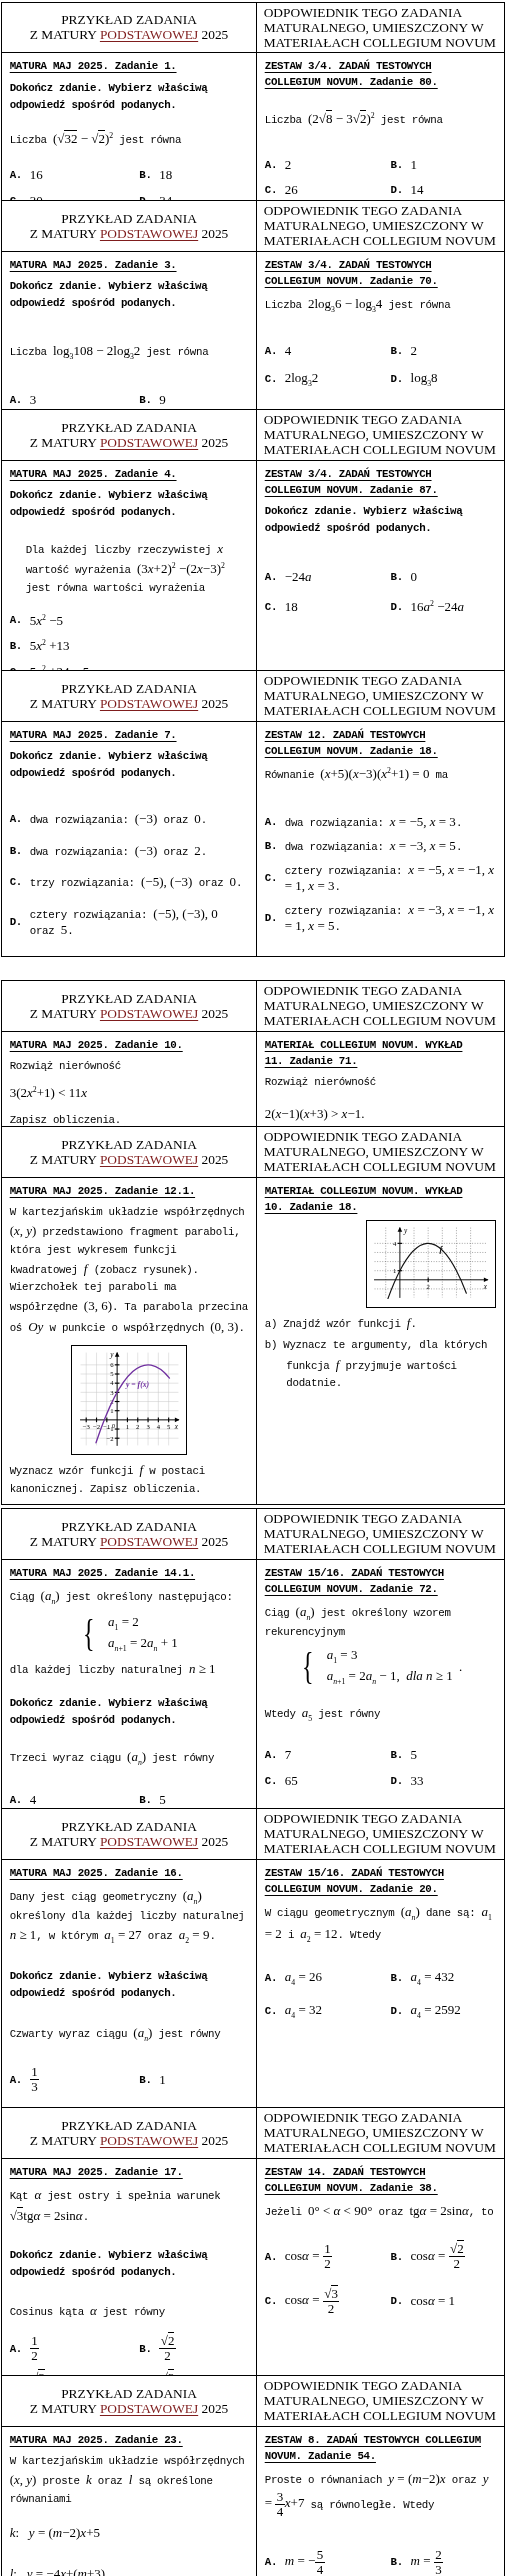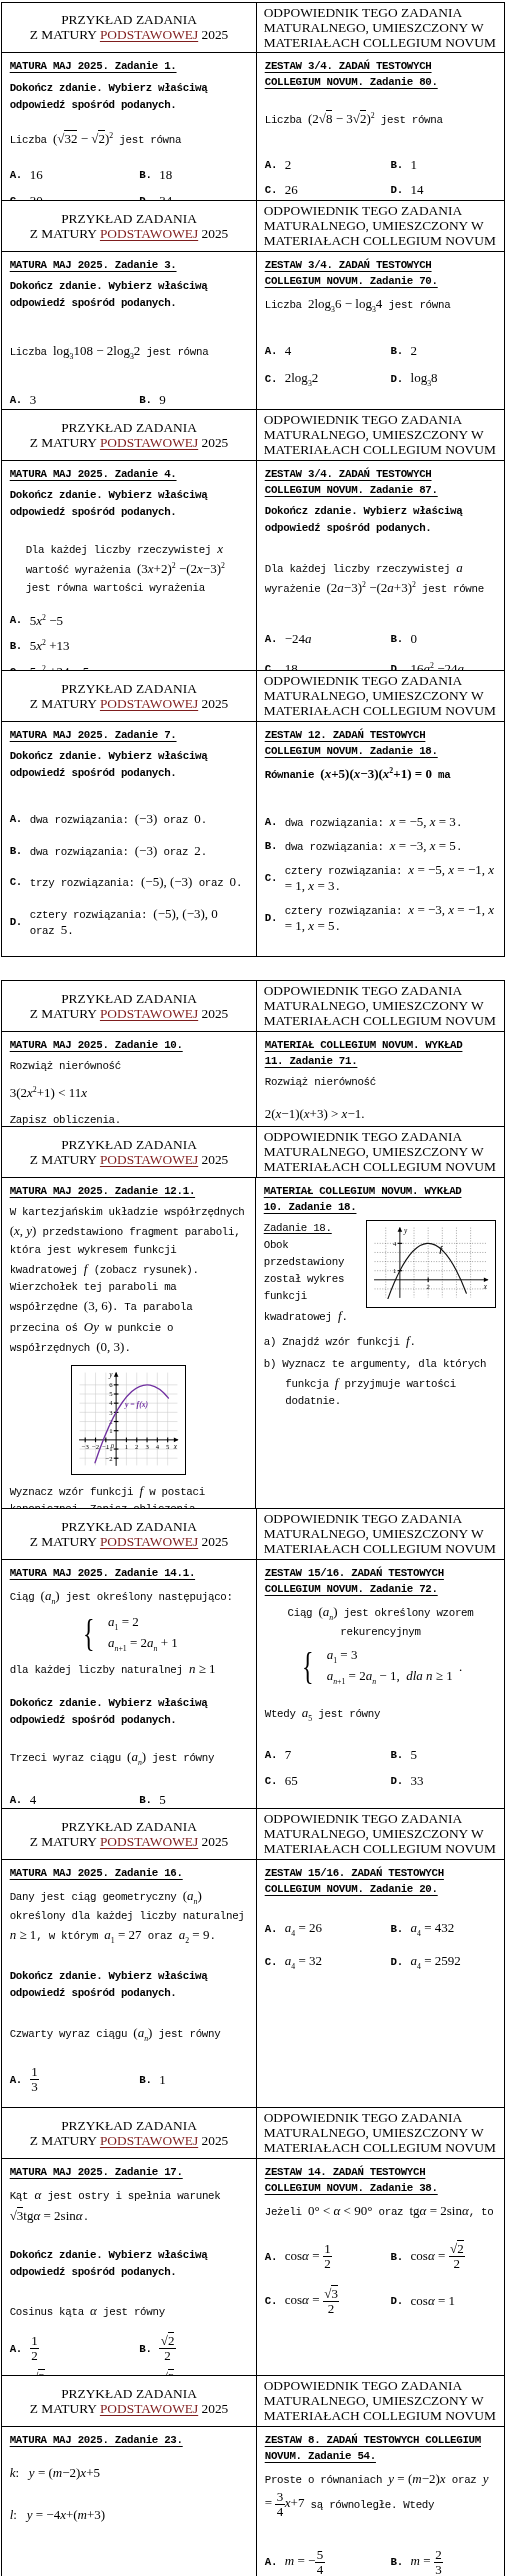--- a/index.html
+++ b/index.html
@@ -205,21 +205,20 @@
             </div>
             <div class="opt">
               <span class="ol">D.</span>
               <span class="ov"><span class="m">5<i>x</i><sup>2</sup> +24<i>x</i>−13</span></span>
             </div>
           </div>
         </div>
         <div class="cell cr">
           <div class="task-h">ZESTAW 3/4. ZADAŃ TESTOWYCH<br>COLLEGIUM NOVUM. Zadanie 87.</div>
           <p class="line b" style="margin-top: 2.1px;">Dokończ zdanie. Wybierz właściwą odpowiedź spośród podanych.</p>
-          <p class="line" style="margin-top: 20.6px;">Dla każdej liczby rzeczywistej <span class="m"><i>a</i></span> wyrażenie <span class="m">(2<i>a</i>−3)<sup>2</sup> −(2<i>a</i>+3)<sup>2</sup></span> jest równe</p>
           <div class="opts c2" style="row-gap: 13.4px; margin-top: 32px;">
             <div class="opt">
               <span class="ol">A.</span>
               <span class="ov"><span class="m">−24<i>a</i></span></span>
             </div>
             <div class="opt">
               <span class="ol">B.</span>
               <span class="ov"><span class="m">0</span></span>
             </div>
             <div class="opt">
@@ -264,21 +263,21 @@
               <span class="ov">trzy rozwiązania: <span class="m">(−5), (−3)</span> oraz <span class="m">0</span>.</span>
             </div>
             <div class="opt">
               <span class="ol">D.</span>
               <span class="ov">cztery rozwiązania: <span class="m">(−5), (−3), 0</span> oraz <span class="m">5</span>.</span>
             </div>
           </div>
         </div>
         <div class="cell cr">
           <div class="task-h">ZESTAW 12. ZADAŃ TESTOWYCH<br>COLLEGIUM NOVUM. Zadanie 18.</div>
-          <p class="line" style="margin-top: 3.1px; font-weight: bold;">Równanie <span class="m">(<i>x</i>+5)(<i>x</i>−3)(<i>x</i><sup>2</sup>+1) = 0</span> ma</p>
+          <p class="line" style="margin-top: 3.1px;">Równanie <span class="m">(<i>x</i>+5)(<i>x</i>−3)(<i>x</i><sup>2</sup>+1) = 0</span> ma</p>
           <div class="opts c1" style="row-gap: 8.2px; margin-top: 29px;">
             <div class="opt">
               <span class="ol">A.</span>
               <span class="ov">dwa rozwiązania: <span class="m"><i>x</i> = −5, <i>x</i> = 3</span>.</span>
             </div>
             <div class="opt">
               <span class="ol">B.</span>
               <span class="ov">dwa rozwiązania: <span class="m"><i>x</i> = −3, <i>x</i> = 5</span>.</span>
             </div>
             <div class="opt">
@@ -394,21 +393,20 @@
                 <text x="192" y="151.49282296650716" text-anchor="end" font-size="14" font-style="italic" fill="#000">x</text>
                 <text x="67" y="12" text-anchor="end" font-size="14" font-style="italic" fill="#000">y</text>
                 <path d="M 33.00000000000001 177.99013248803823 Q 104.3 -35.61558614354067 175.6 52.364591035406704" fill="none" stroke="#7030a0" stroke-width="2.6" stroke-linecap="round"></path>
                 <text x="90.99999999999999" y="70.30622009569377" text-anchor="start" font-size="15" font-style="italic" fill="#7030a0" font-weight="600">y = f(x)</text>
               </svg></span></div>
           <p class="line" style="margin-top: 5.2px;">Wyznacz wzór funkcji <span class="m"><i>f</i></span> w postaci kanonicznej. Zapisz obliczenia.</p>
         </div>
         <div class="cell cr">
           <div class="task-h">MATERIAŁ COLLEGIUM NOVUM. WYKŁAD<br>10. Zadanie 18.</div>
           <div class="figrow" style="margin-top: 1px;">
-            <p class="line ftxt"><span class="u">Zadanie 18.</span> Obok przedstawiony został wykres funkcji kwadratowej <span class="m"><i>f</i></span>.</p>
             <span class="gframe"><svg width="116" height="73" viewBox="0 0 226 142">
                 <line x1="24.804878048780488" y1="3" x2="24.804878048780488" y2="139" stroke="#555555" stroke-width="1" stroke-dasharray="2 3"></line>
                 <line x1="79.92682926829269" y1="3" x2="79.92682926829269" y2="139" stroke="#555555" stroke-width="1" stroke-dasharray="2 3"></line>
                 <line x1="107.48780487804879" y1="3" x2="107.48780487804879" y2="139" stroke="#555555" stroke-width="1" stroke-dasharray="2 3"></line>
                 <line x1="135.0487804878049" y1="3" x2="135.0487804878049" y2="139" stroke="#555555" stroke-width="1" stroke-dasharray="2 3"></line>
                 <line x1="162.609756097561" y1="3" x2="162.609756097561" y2="139" stroke="#555555" stroke-width="1" stroke-dasharray="2 3"></line>
                 <line x1="190.1707317073171" y1="3" x2="190.1707317073171" y2="139" stroke="#555555" stroke-width="1" stroke-dasharray="2 3"></line>
                 <line x1="3" y1="122.475" x2="223" y2="122.475" stroke="#555555" stroke-width="1" stroke-dasharray="2 3"></line>
                 <line x1="3" y1="86.975" x2="223" y2="86.975" stroke="#555555" stroke-width="1" stroke-dasharray="2 3"></line>
                 <line x1="3" y1="69.22500000000001" x2="223" y2="69.22500000000001" stroke="#555555" stroke-width="1" stroke-dasharray="2 3"></line>
@@ -475,21 +473,21 @@
               <span class="ov"><span class="m">7</span></span>
             </div>
             <div class="opt">
               <span class="ol">D.</span>
               <span class="ov"><span class="m">11</span></span>
             </div>
           </div>
         </div>
         <div class="cell cr">
           <div class="task-h">ZESTAW 15/16. ZADAŃ TESTOWYCH<br>COLLEGIUM NOVUM. Zadanie 72.</div>
-          <p class="line" style="margin-top: 1px; text-align: center;">Ciąg <span class="m">(<i>a</i><sub><i>n</i></sub>)</span> jest określony wzorem rekurencyjnym</p>
+          <p class="line" style="margin-top: 1px;">Ciąg <span class="m">(<i>a</i><sub><i>n</i></sub>)</span> jest określony wzorem rekurencyjnym</p>
           <div class="sys" style="margin-top: 6.2px;">
             <span class="sb">{</span>
             <div class="rows">
               <span class="m"><i>a</i><sub>1</sub> = 3</span>
               <span class="m"><i>a</i><sub><i>n</i>+1</sub> = 2<i>a</i><sub><i>n</i></sub> − 1,&nbsp;&nbsp;<i>dla</i>&nbsp;<i>n</i> ≥ 1</span>
             </div>
             <span class="aft">.</span>
           </div>
           <p class="line" style="margin-top: 17.5px;">Wtedy <span class="m"><i>a</i><sub>5</sub></span> jest równy</p>
           <div class="opts c2" style="row-gap: 10.3px; margin-top: 21.6px;">
@@ -545,20 +543,21 @@
               <span class="ov"><span class="m">3</span></span>
             </div>
             <div class="opt">
               <span class="ol">D.</span>
               <span class="ov"><span class="m">729</span></span>
             </div>
           </div>
         </div>
         <div class="cell cr">
           <div class="task-h">ZESTAW 15/16. ZADAŃ TESTOWYCH<br>COLLEGIUM NOVUM. Zadanie 20.</div>
+          <p class="line" style="margin-top: 1px;">W ciągu geometrycznym <span class="m">(<i>a</i><sub><i>n</i></sub>)</span> dane są: <span class="m"><i>a</i><sub>1</sub> = 2</span> i <span class="m"><i>a</i><sub>2</sub> = 12</span>. Wtedy</p>
           <div class="opts c2" style="row-gap: 15.5px; margin-top: 23px;">
             <div class="opt">
               <span class="ol">A.</span>
               <span class="ov"><span class="m"><i>a</i><sub>4</sub> = 26</span></span>
             </div>
             <div class="opt">
               <span class="ol">B.</span>
               <span class="ov"><span class="m"><i>a</i><sub>4</sub> = 432</span></span>
             </div>
             <div class="opt">
@@ -642,20 +641,21 @@
         </div>
         <div class="hcell hr2">
           <div>ODPOWIEDNIK TEGO ZADANIA</div>
           <div>MATURALNEGO, UMIESZCZONY W</div>
           <div>MATERIAŁACH COLLEGIUM NOVUM</div>
         </div>
       </div>
       <div class="brow">
         <div class="cell cl">
           <div class="task-h">MATURA MAJ 2025. Zadanie 23.</div>
+          <p class="line" style="margin-top: 1px;">W kartezjańskim układzie współrzędnych <span class="m">(<i>x</i>, <i>y</i>)</span> proste <span class="m"><i>k</i></span> oraz <span class="m"><i>l</i></span> są określone równaniami</p>
           <p class="line" style="margin-top: 15.5px;"><span class="m"><i>k</i>:&nbsp;&nbsp; <i>y</i> = (<i>m</i>−2)<i>x</i>+5</span></p>
           <p class="line" style="margin-top: 20.6px;"><span class="m"><i>l</i>:&nbsp;&nbsp; <i>y</i> = −4<i>x</i>+(<i>m</i>+3)</span></p>
         </div>
         <div class="cell cr">
           <div class="task-h">ZESTAW 8. ZADAŃ TESTOWYCH COLLEGIUM<br>NOVUM. Zadanie 54.</div>
           <p class="line" style="margin-top: 1px;">Proste o równaniach <span class="m"><i>y</i> = (<i>m</i>−2)<i>x</i></span> oraz <span class="m"><i>y</i> = <span class="fr"><span class="n">3</span><span class="d">4</span></span><i>x</i>+7</span> są równoległe. Wtedy</p>
           <div class="opts c2" style="row-gap: 18.5px; margin-top: 29px;">
             <div class="opt">
               <span class="ol">A.</span>
               <span class="ov"><span class="m"><i>m</i> = −<span class="fr"><span class="n">5</span><span class="d">4</span></span></span></span>

